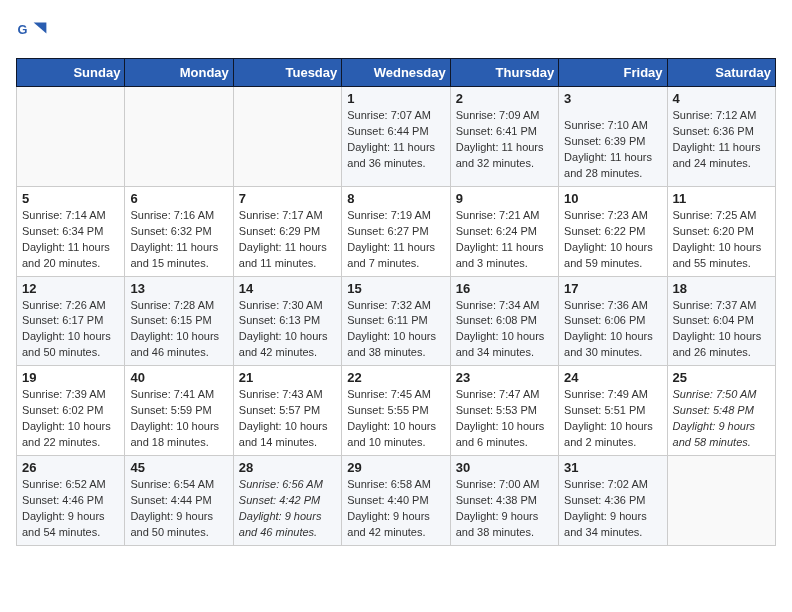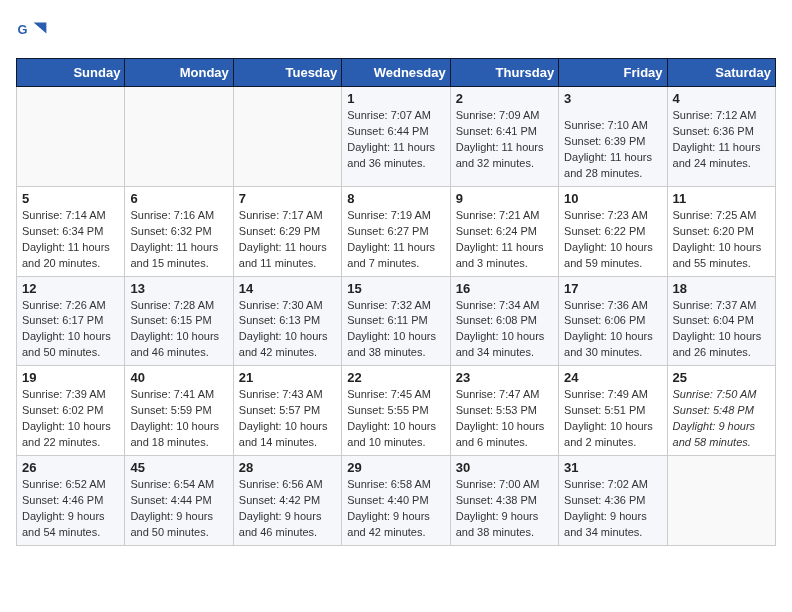--- a/index.html
+++ b/index.html
@@ -315,21 +315,21 @@
         </td>
         <td>
           <span class="day-number">45</span>
           <div class="day-info" style="white-space: pre-line;">Sunrise: 6:54 AM
 Sunset: 4:44 PM
 Daylight: 9 hours
 and 50 minutes.</div>
         </td>
         <td>
           <span class="day-number">28</span>
-          <div class="day-info" style="white-space: pre-line;">Sunrise: 6:56 AM
+          <div class="day-info" style="white-space: pre-line; font-style: italic;">Sunrise: 6:56 AM
 Sunset: 4:42 PM
 Daylight: 9 hours
 and 46 minutes.</div>
         </td>
         <td>
           <span class="day-number">29</span>
           <div class="day-info" style="white-space: pre-line;">Sunrise: 6:58 AM
 Sunset: 4:40 PM
 Daylight: 9 hours
 and 42 minutes.</div>

